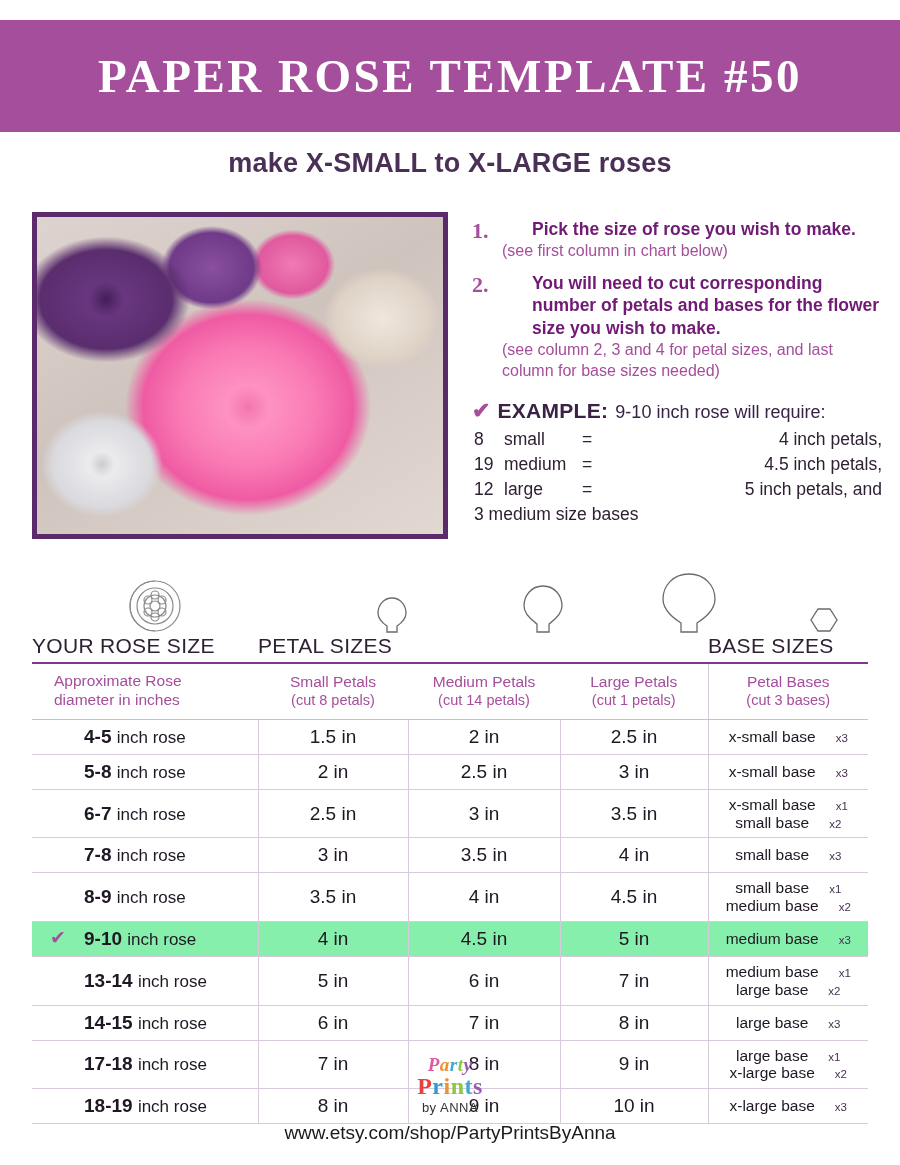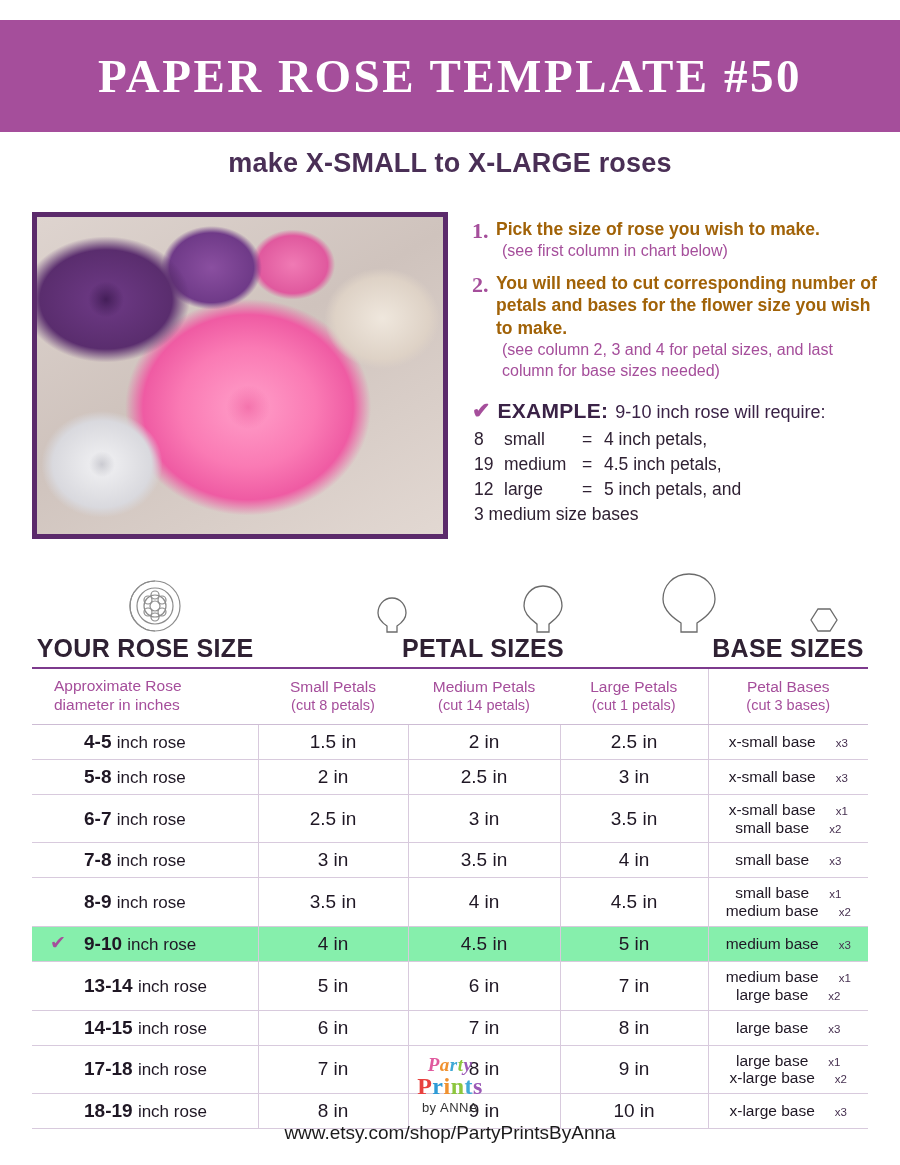--- a/index.html
+++ b/index.html
@@ -90,24 +90,25 @@
   .step-num {
     color: #a54e9b;
     font-weight: bold;
     font-size: 22px;
     width: 24px;
     flex: 0 0 24px;
     font-family: "Liberation Serif", serif;
   }
   .step-body { flex: 1; }
   .step-main {
-    color: #a16207;
+    color: #701a75;
     font-weight: bold;
     font-size: 17.5px;
     line-height: 1.3;
+    margin-left: 36px;
   }
   .step-note {
     color: #a54e9b;
     font-size: 16px;
     line-height: 1.3;
     padding-left: 6px;
   }
   .example-block {
     margin-top: 18px;
   }
@@ -135,21 +136,21 @@
   .example-rows {
     margin-top: 4px;
     padding-left: 2px;
     font-size: 17.5px;
     color: #2f2133;
   }
   .ex-row { display: flex; line-height: 1.42; }
   .ex-qty { width: 30px; flex: 0 0 30px; }
   .ex-size { width: 78px; flex: 0 0 78px; }
   .ex-eq { width: 22px; flex: 0 0 22px; }
-  .ex-val { flex: 1; }
+  .ex-val { flex: 1; text-align: right; }
   .ex-row-wide { line-height: 1.42; }
   
   .icon-row {
     position: absolute;
     left: 32px; top: 572px;
     width: 836px;
     height: 62px;
   }
   .icon-cell {
     position: absolute;
@@ -169,23 +170,22 @@
     width: 836px;
     table-layout: fixed;
   }
   table.chart col.c0 { width: 226px; }
   table.chart col.c1 { width: 150px; }
   table.chart col.c2 { width: 152px; }
   table.chart col.c3 { width: 148px; }
   table.chart col.c4 { width: 160px; }
   .grp-head td {
     padding: 0 0 4px 0;
-    text-align: center;
-    font-size: 25px;
-    font-weight: bold;
+    font-size: 21px;
+    font-weight: normal;
     color: #2f2133;
     letter-spacing: .3px;
     border-bottom: 2.5px solid #7d3a8d;
   }
   .sub-head td {
     text-align: center;
     padding: 7px 4px 9px;
     color: #a54e9b;
     font-size: 15.5px;
     line-height: 1.25;

